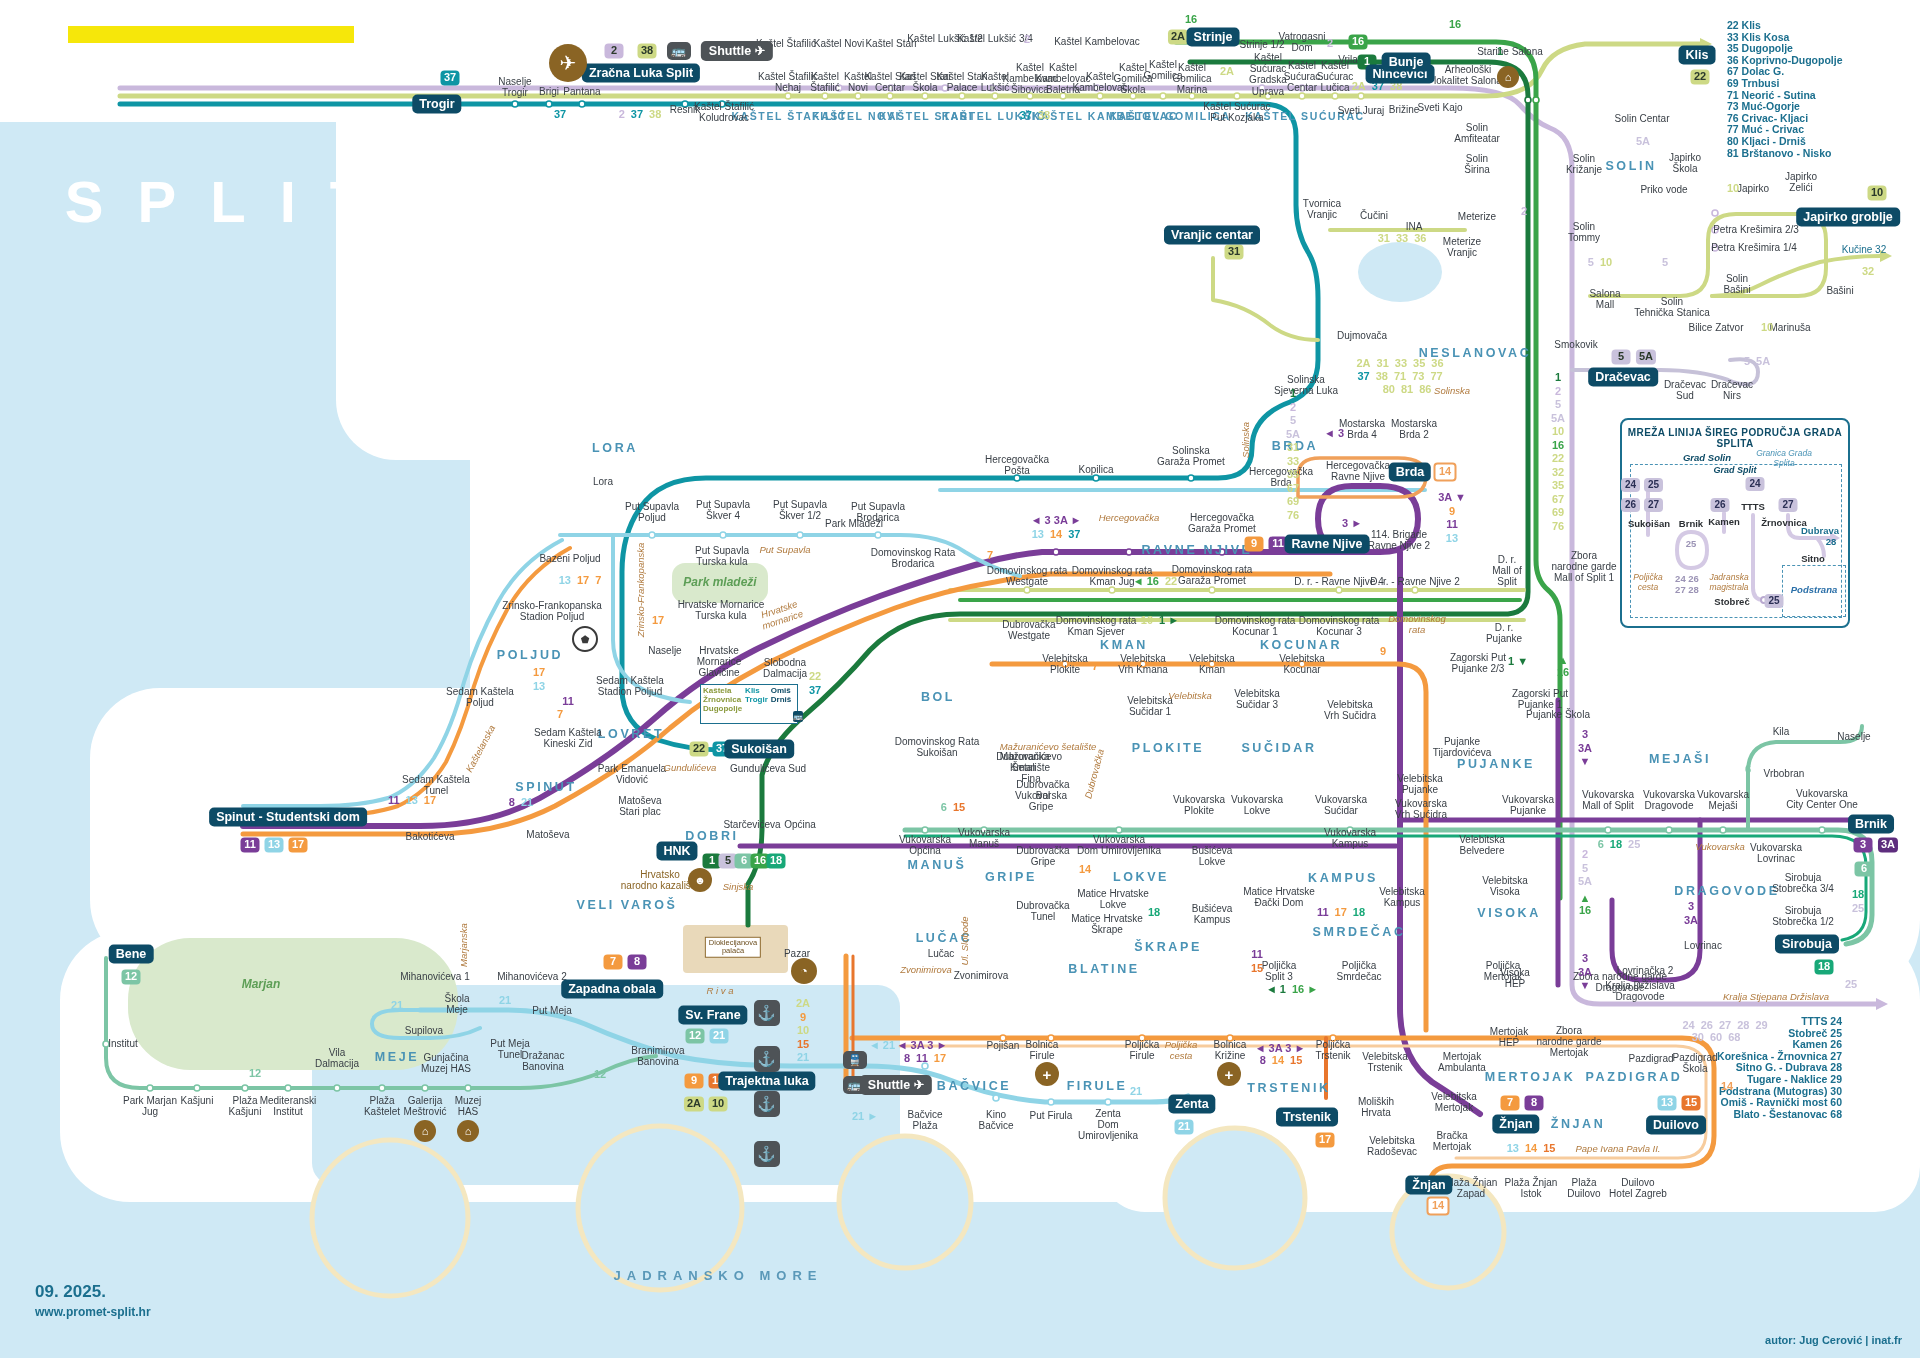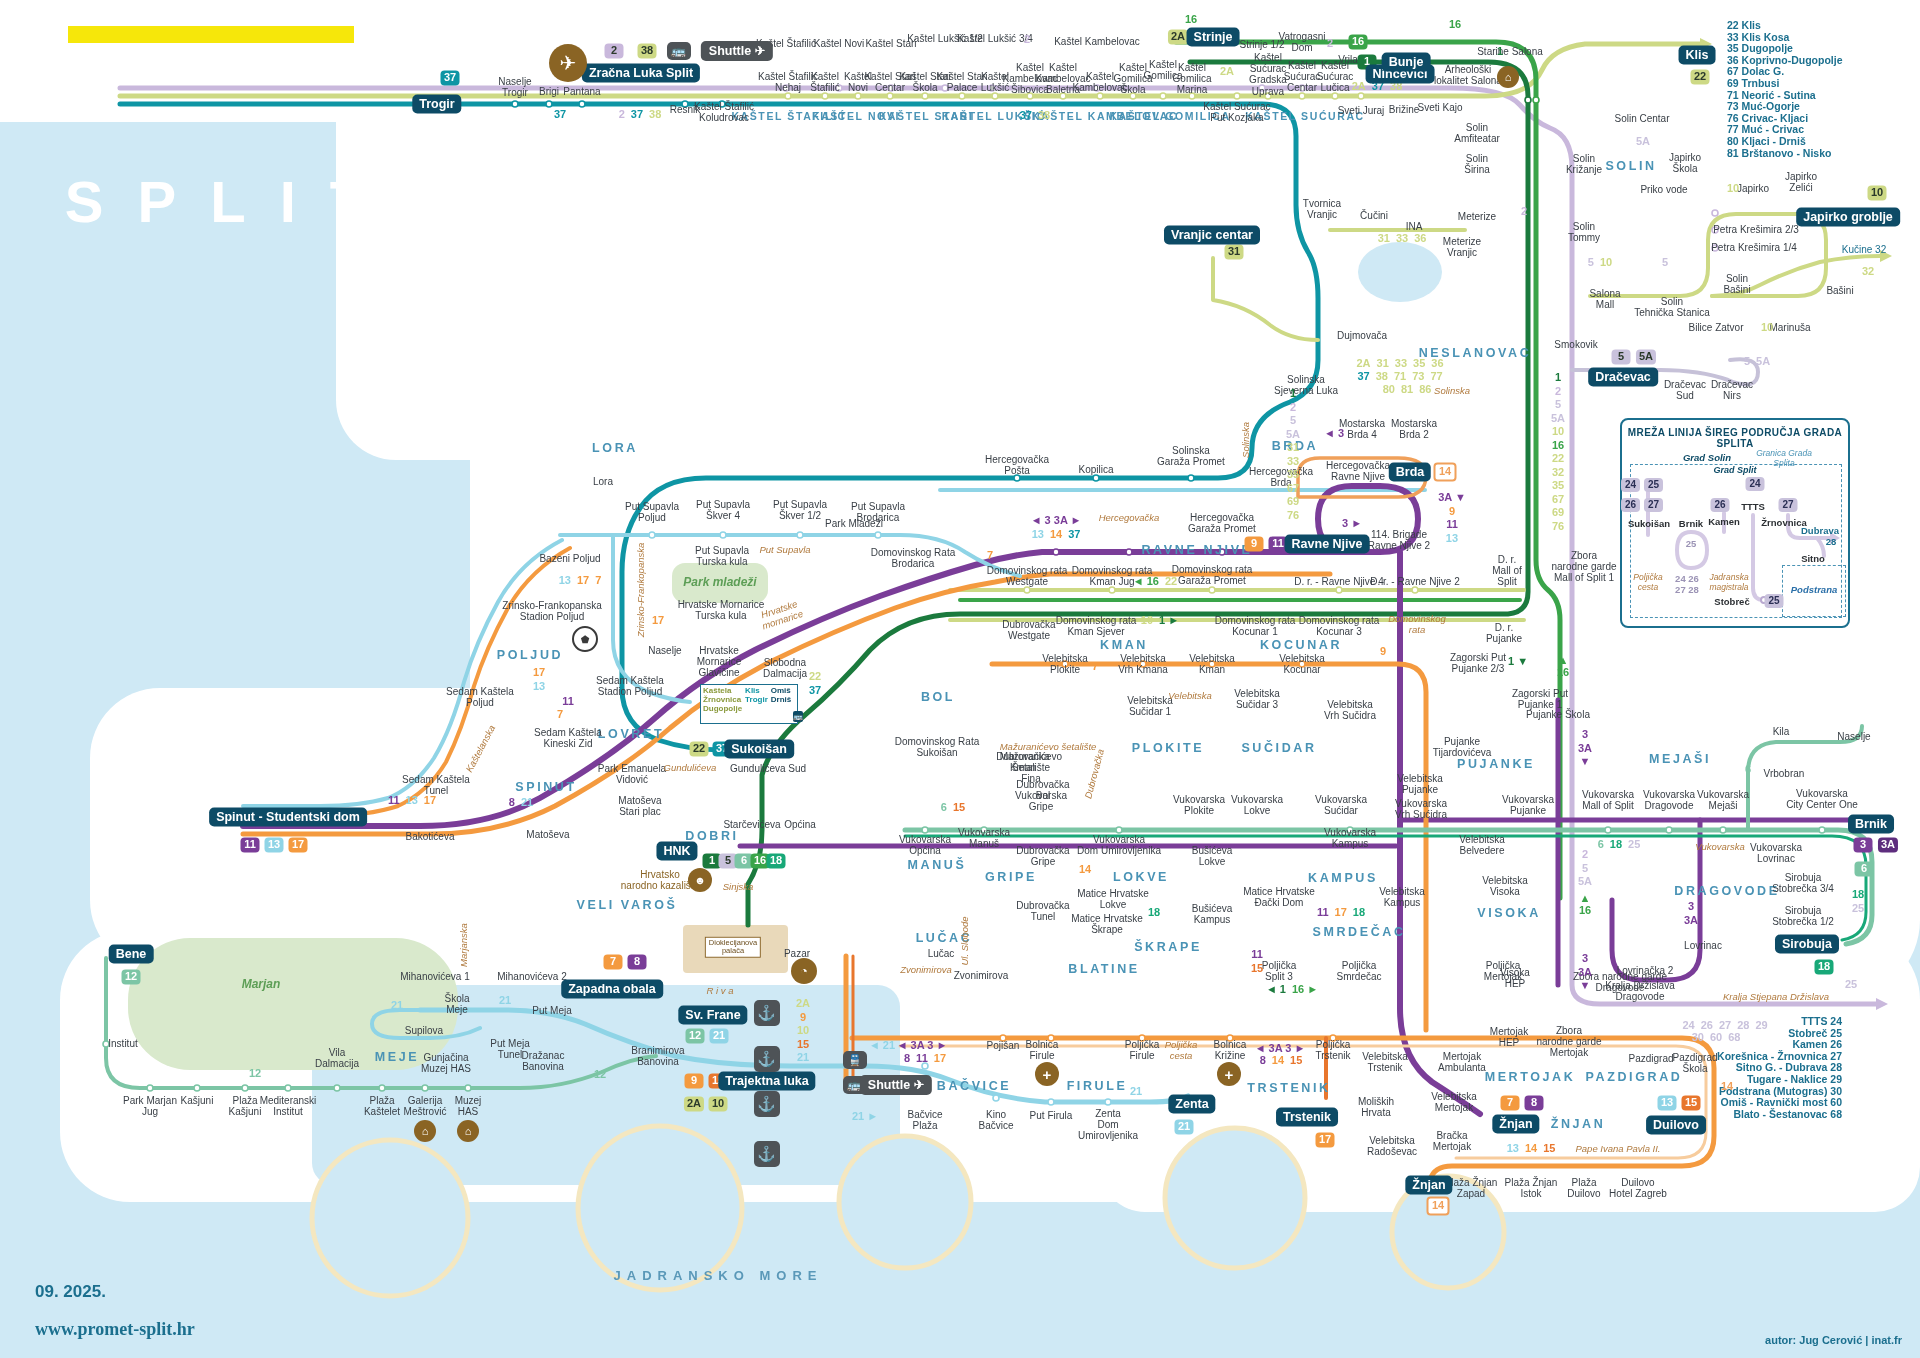--- a/index.html
+++ b/index.html
@@ -49,21 +49,21 @@
         white-space:pre-line;text-align:center;z-index:3;}
   .lg.it{font-style:italic;font-weight:bold;color:#0d4b66;}
   .lg.it2{font-style:italic;color:#4a93b5;font-size:8.5px;}
   .lg.tan{font-style:italic;color:#b07a3e;font-size:8.5px;}
   .lg.bold{font-weight:bold;}
   .lg.gray{color:#9b93b5;font-weight:bold;}
   .lg.pod{font-style:italic;font-weight:bold;color:#2a6fa8;}
   .lg .badge{font-size:10px;}
   #footer-l{position:absolute;left:35px;top:1282px;z-index:7;color:#1b6f8e;}
   #footer-l .d{font-weight:bold;font-size:17px;}
-  #footer-l .w{font-size:18px;font-weight:bold;margin-top:17px;font-family:Liberation Serif, serif;}
+  #footer-l .w{font-size:12px;font-weight:bold;margin-top:3px;}
   #footer-r{position:absolute;right:18px;top:1334px;z-index:7;color:#1b6f8e;font-size:11px;font-weight:bold;}
   .chip{position:absolute;transform:translate(-50%,-50%);background:#fff;border:1px solid #8a6424;
         color:#6b4d1d;font-size:7.5px;line-height:1.1;text-align:center;padding:1px 3px;z-index:8;white-space:pre-line;}
   #regbox{position:absolute;left:700px;top:684px;width:92px;height:36px;background:#fff;
         border:1px solid #1b6f8e;z-index:8;display:flex;font-size:8px;line-height:1.15;padding:1px 2px;}
   #regbox .c1{color:#8a9a3c;font-weight:bold;}
   #regbox .c2{color:#0e95a5;font-weight:bold;margin-left:3px;}
   #regbox .c3{color:#0d4b66;font-weight:bold;margin-left:3px;}
   #regbox .busmini{align-self:flex-end;background:#0d4b66;color:#fff;border-radius:2px;
         width:13px;height:11px;font-size:8px;display:flex;align-items:center;justify-content:center;margin-left:2px;}

